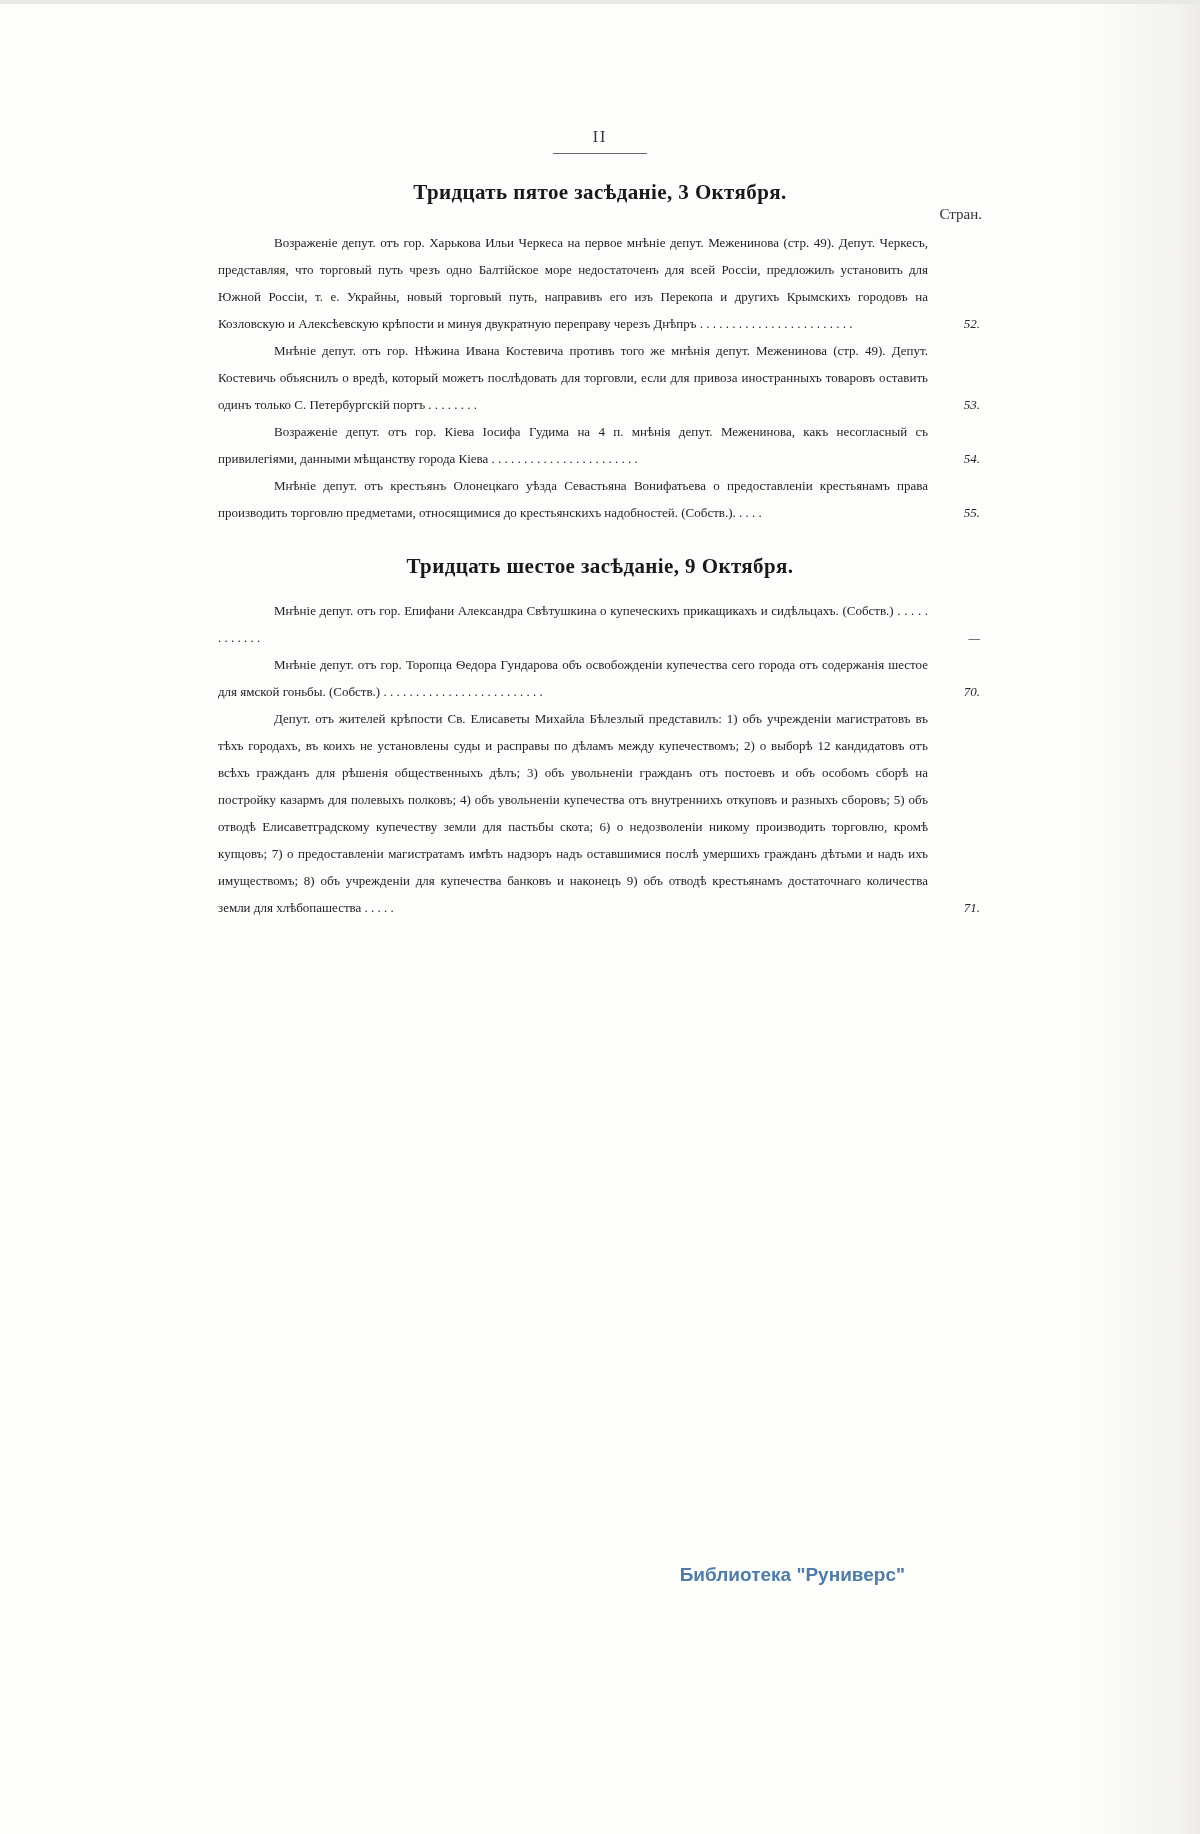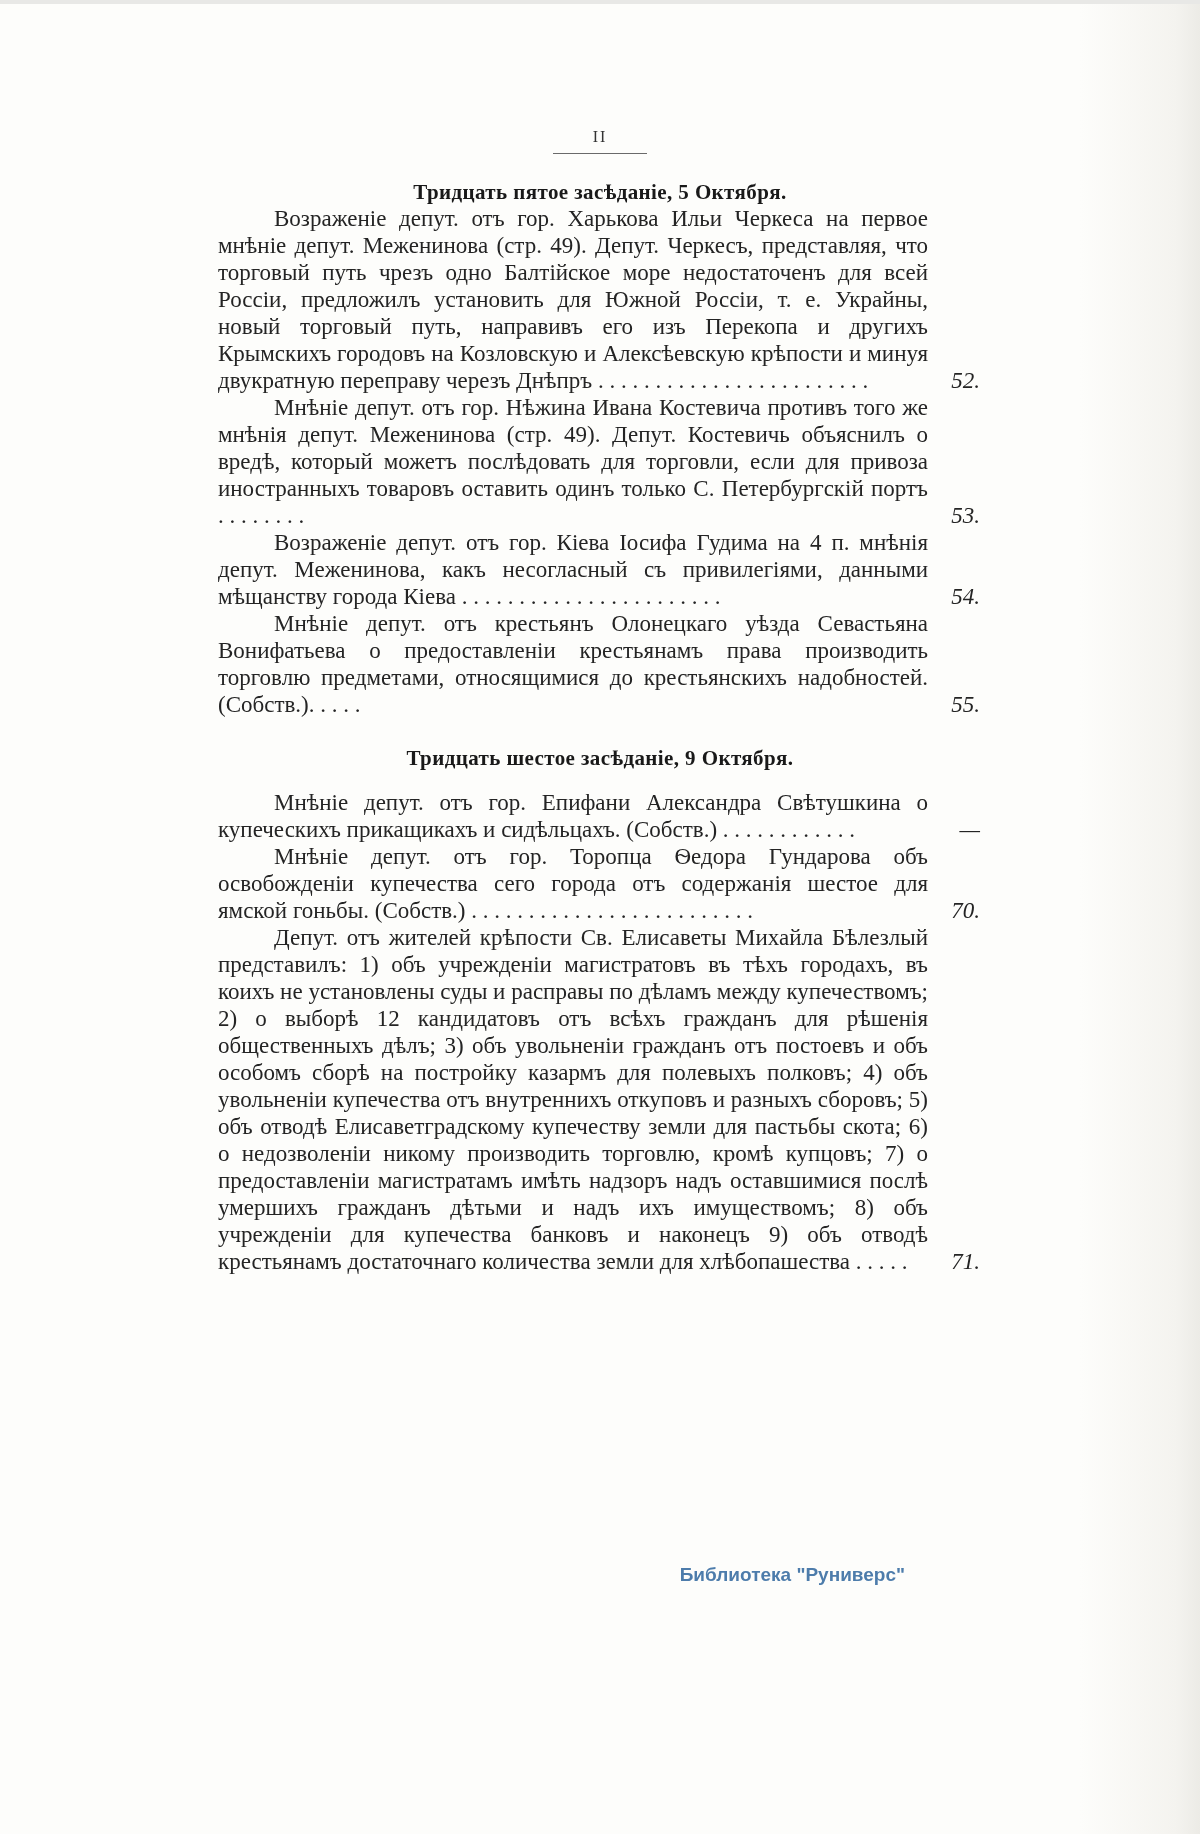--- a/index.html
+++ b/index.html
@@ -46,21 +46,21 @@
     font-size: 15px;
     color: #333;
     margin: 0 0 6px 0;
     line-height: 1.2;
   }
   .entry {
     position: relative;
     text-align: justify;
     text-indent: 56px;
     padding-right: 54px;
-    font-size: 23px;
+    font-size: 13px;
     line-height: 27px;
     color: #242424;
   }
   .entry-page {
     position: absolute;
     right: 2px;
     bottom: 0;
     text-indent: 0;
     white-space: nowrap;
     font-style: italic;
@@ -79,21 +79,22 @@
 <body>
 
 <div class="page">
 
   <div class="page-number-wrap">
     <span class="page-number">II</span>
   </div>
 
   <div class="content">
 
-    <h1 class="section-heading">Тридцать пятое засѣданіе, 5 Октября.</h1>
+    <h1 class="section-heading">Тридцать пятое засѣданіе, 3 Октября.</h1>
+    <div class="col-header">Стран.</div>
 
     <div class="entry">
       <span class="entry-text">Возраженіе депут. отъ гор. Харькова Ильи Черкеса на первое мнѣніе депут. Меженинова (стр. 49). Депут. Черкесъ, представляя, что торговый путь чрезъ одно Балтійское море недостаточенъ для всей Россіи, предложилъ установить для Южной Россіи, т. е. Украйны, новый торговый путь, направивъ его изъ Перекопа и другихъ Крымскихъ городовъ на Козловскую и Алексѣевскую крѣпости и минуя двукратную переправу черезъ Днѣпръ . . . . . . . . . . . . . . . . . . . . . . . .</span>
       <span class="entry-page">52.</span>
     </div>
 
     <div class="entry">
       <span class="entry-text">Мнѣніе депут. отъ гор. Нѣжина Ивана Костевича противъ того же мнѣнія депут. Меженинова (стр. 49). Депут. Костевичь объяснилъ о вредѣ, который можетъ послѣдовать для торговли, если для привоза иностранныхъ товаровъ оставить одинъ только С. Петербургскій портъ . . . . . . . .</span>
       <span class="entry-page">53.</span>
     </div>

